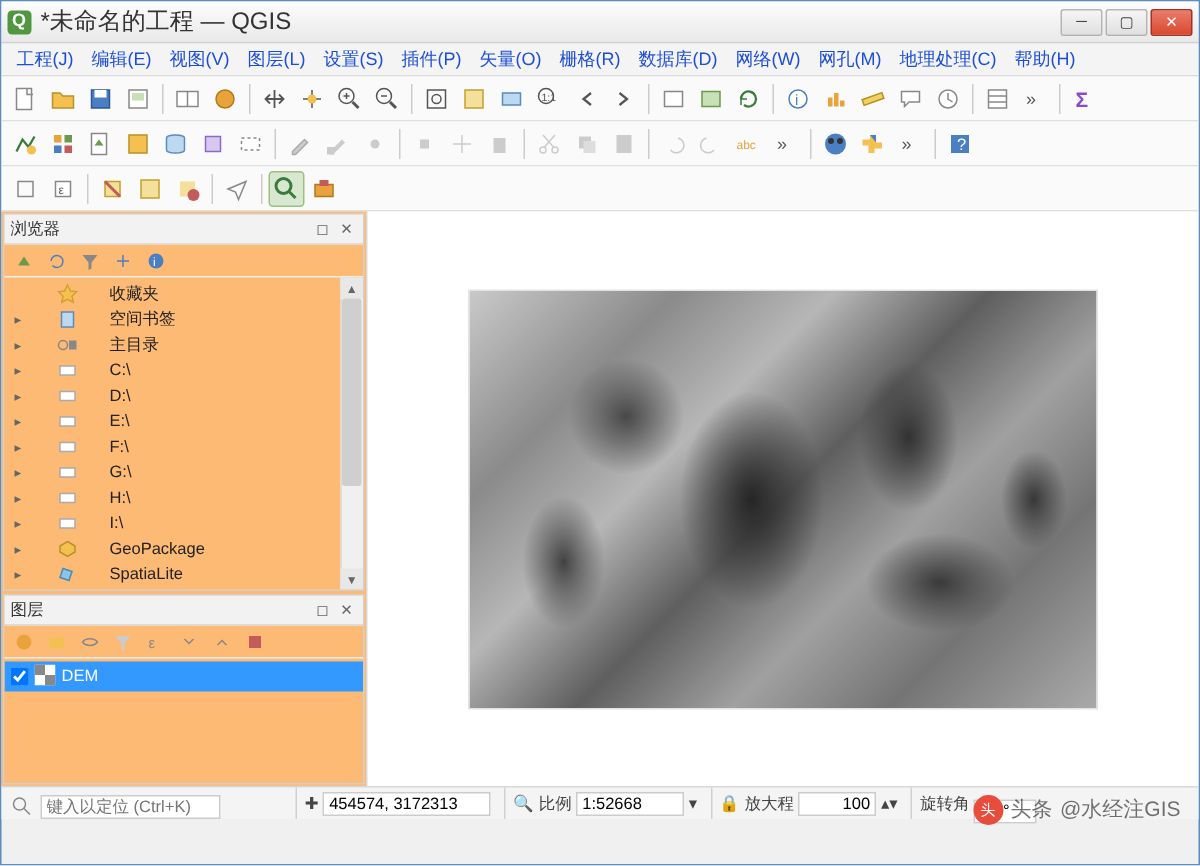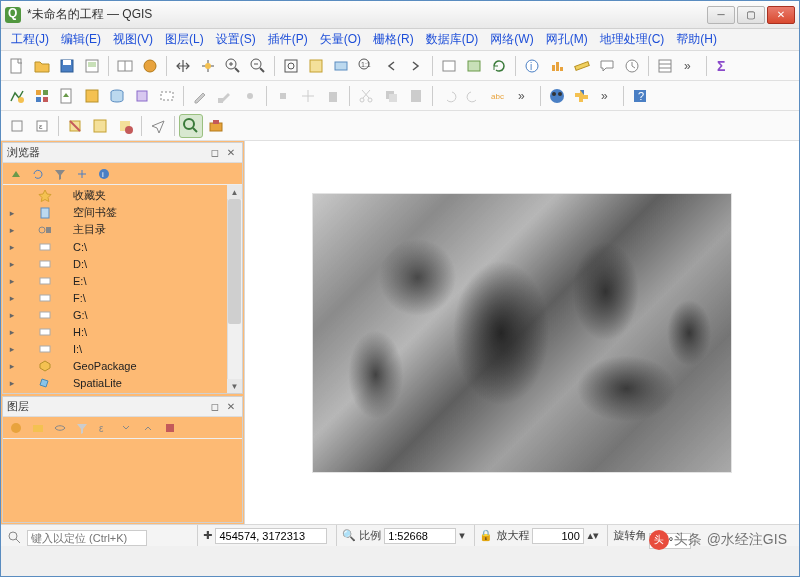--- a/index.html
+++ b/index.html
@@ -1,21 +1,21 @@
 <!DOCTYPE html>
 <html><head>
 <meta charset="utf-8">
 <style>
 * { box-sizing: border-box; margin: 0; padding: 0; font-family: "Microsoft YaHei", "Segoe UI", sans-serif; }
 html, body { width: 800px; height: 577px; overflow: hidden; background: #fff; }
 .window { width: 800px; height: 577px; border: 1px solid #5a8cc0; background: #f0f0f0; position: relative; }
 .titlebar { height: 28px; background: linear-gradient(#fdfdfd,#e9e9e9); border-bottom: 1px solid #d0d0d0; display:flex; align-items:center; padding:0 4px; }
 .titlebar .qicon { width:16px; height:16px; background:#51973f; border-radius:3px; margin-right:6px; position:relative; }
 .titlebar .qicon::after { content:"Q"; position:absolute; left:3px; top:-1px; color:#fff; font-weight:bold; font-size:12px; }
-.titlebar .title { font-size:12px; color:#333; flex:1; }
+.titlebar .title { font-size:16px; color:#333; flex:1; }
 .winbtns { display:flex; gap:2px; }
 .winbtn { width:28px; height:18px; border:1px solid #b5b5b5; background:linear-gradient(#f5f5f5,#e0e0e0); border-radius:2px; display:flex; align-items:center; justify-content:center; font-size:10px; color:#444; cursor:pointer;}
 .winbtn.close { background:linear-gradient(#e97c6d,#d9492f); color:#fff; border-color:#a83020;}
 .menubar { height:22px; background:#f4f4f4; border-bottom:1px solid #dcdcdc; display:flex; align-items:center; padding:0 4px; font-size:12px; color:#1d4ed8; }
 .menubar span { padding:2px 6px; cursor:pointer; }
 .toolbar { display:flex; align-items:center; padding:2px 4px; border-bottom:1px solid #e0e0e0; background:#fafafa; gap:1px; flex-wrap:wrap; min-height:30px;}
 .tbtn { width:24px; height:24px; display:flex; align-items:center; justify-content:center; border:1px solid transparent; border-radius:3px; cursor:pointer; position:relative;}
 .sep { width:1px; height:20px; background:#ccc; margin:0 3px;}
 .tbtn svg { width:18px; height:18px; }
 .body { display:flex; height:calc(100% - 28px - 22px - 30px - 30px - 30px - 30px - 22px); }
@@ -639,20 +639,31 @@
               <svg width="14" height="14">
                 <path d="M4 9l3-3 3 3" stroke="#888" fill="none"></path>
               </svg>
             </span>
           <span class="ptbtn">
               <svg width="14" height="14">
                 <rect x="3" y="3" width="8" height="8" fill="#c45a5a"></rect>
               </svg>
             </span>
         </div>
+        <div class="tree">
+          <div class="layer-item">
+            <input type="checkbox" checked="" style="">
+            <span class="ticn"><svg width="14" height="14">
+                  <rect width="14" height="14" fill="#fff"></rect>
+                  <rect x="0" y="0" width="7" height="7" fill="#888"></rect>
+                  <rect x="7" y="7" width="7" height="7" fill="#888"></rect>
+                </svg></span>
+            <span>DEM</span>
+          </div>
+        </div>
       </div>
     </div>
 
     <div class="canvas">
       <div class="dem"></div>
     </div>
   </div>
 
   <div class="statusbar">
     <span class="ptbtn">

